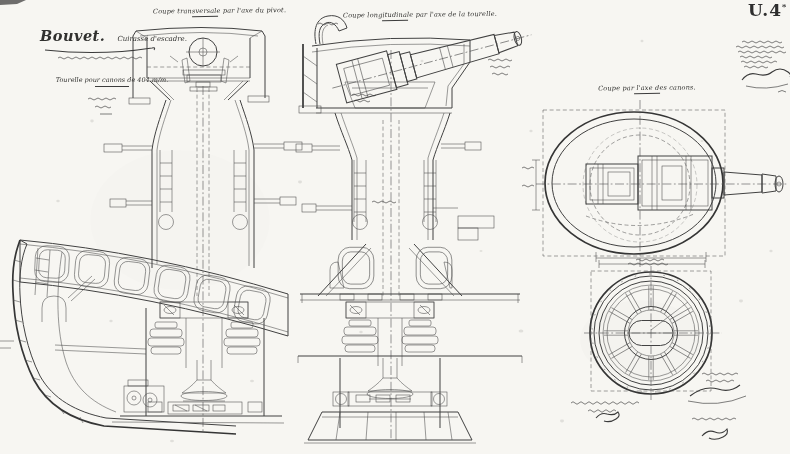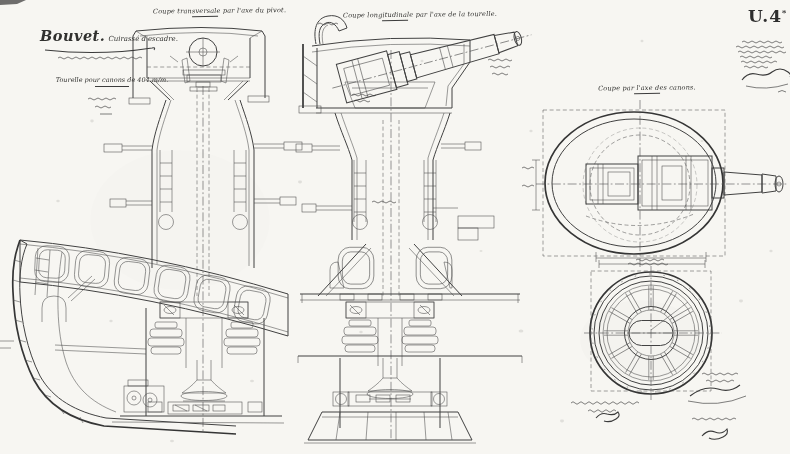--- a/index.html
+++ b/index.html
@@ -4,21 +4,21 @@
 <style>
   html,body{margin:0;padding:0;background:#e8e7e3;}
   .sheet{position:relative;width:790px;height:454px;background:#f7f6f2;overflow:hidden;
          font-family:"DejaVu Serif", serif;color:#2e2e2e;}
   .sheet svg{position:absolute;left:0;top:0;}
   .hw{position:absolute;font-style:italic;white-space:nowrap;color:#30302e;}
   .caption{font-size:6.5px;text-align:center;letter-spacing:.2px;transform:rotate(-.6deg);}
   .caption::after{content:"";display:block;width:26px;margin:1px auto 0;
                   border-top:.8px solid #3c3c3c;}
   .title-ship{font-size:14.5px;font-weight:bold;letter-spacing:.5px;}
-  .title-type{font-size:7px;font-weight:normal;margin-left:3px;}
+  .title-type{font-size:7px;font-weight:normal;margin-left:12px;}
   .subtitle{font-size:6.5px;text-align:center;}
   .subtitle::after{content:"";display:block;width:34px;margin:2px auto 0;
                    border-top:.8px solid #3c3c3c;}
   .sheetmark{font-size:17px;font-weight:bold;font-style:normal;letter-spacing:1px;
              font-family:"DejaVu Serif",serif;}
   .sheetmark sup{font-size:8px;}
   
   .ln{fill:none;stroke:#414141;stroke-width:1;}
   .lt{fill:none;stroke:#4a4a4a;stroke-width:.55;}
   .hv{fill:none;stroke:#353535;stroke-width:1.7;}
@@ -463,14 +463,14 @@
 
   <div class="hw" style="left:40px;top:26px;">
     <span class="title-ship">Bouvet.</span><span class="title-type">Cuirassé d'escadre.</span>
   </div>
   <div class="hw subtitle" style="left:52px;top:76px;width:120px;">Tourelle pour canons de 404 m/m.</div>
 
   <div class="hw caption" style="left:153px;top:7px;width:104px;">Coupe transversale par l'axe du pivot.</div>
   <div class="hw caption" style="left:343px;top:11px;width:104px;">Coupe longitudinale par l'axe de la tourelle.</div>
   <div class="hw caption" style="left:598px;top:84px;width:98px;">Coupe par l'axe des canons.</div>
 
-  <div class="sheetmark" style="position:absolute;left:748px;top:6px;"><span>U.4</span><sup>*</sup></div>
+  <div class="sheetmark" style="position:absolute;left:748px;top:0;"><span>U.4</span><sup>*</sup></div>
 </div>
 
 </body></html>

